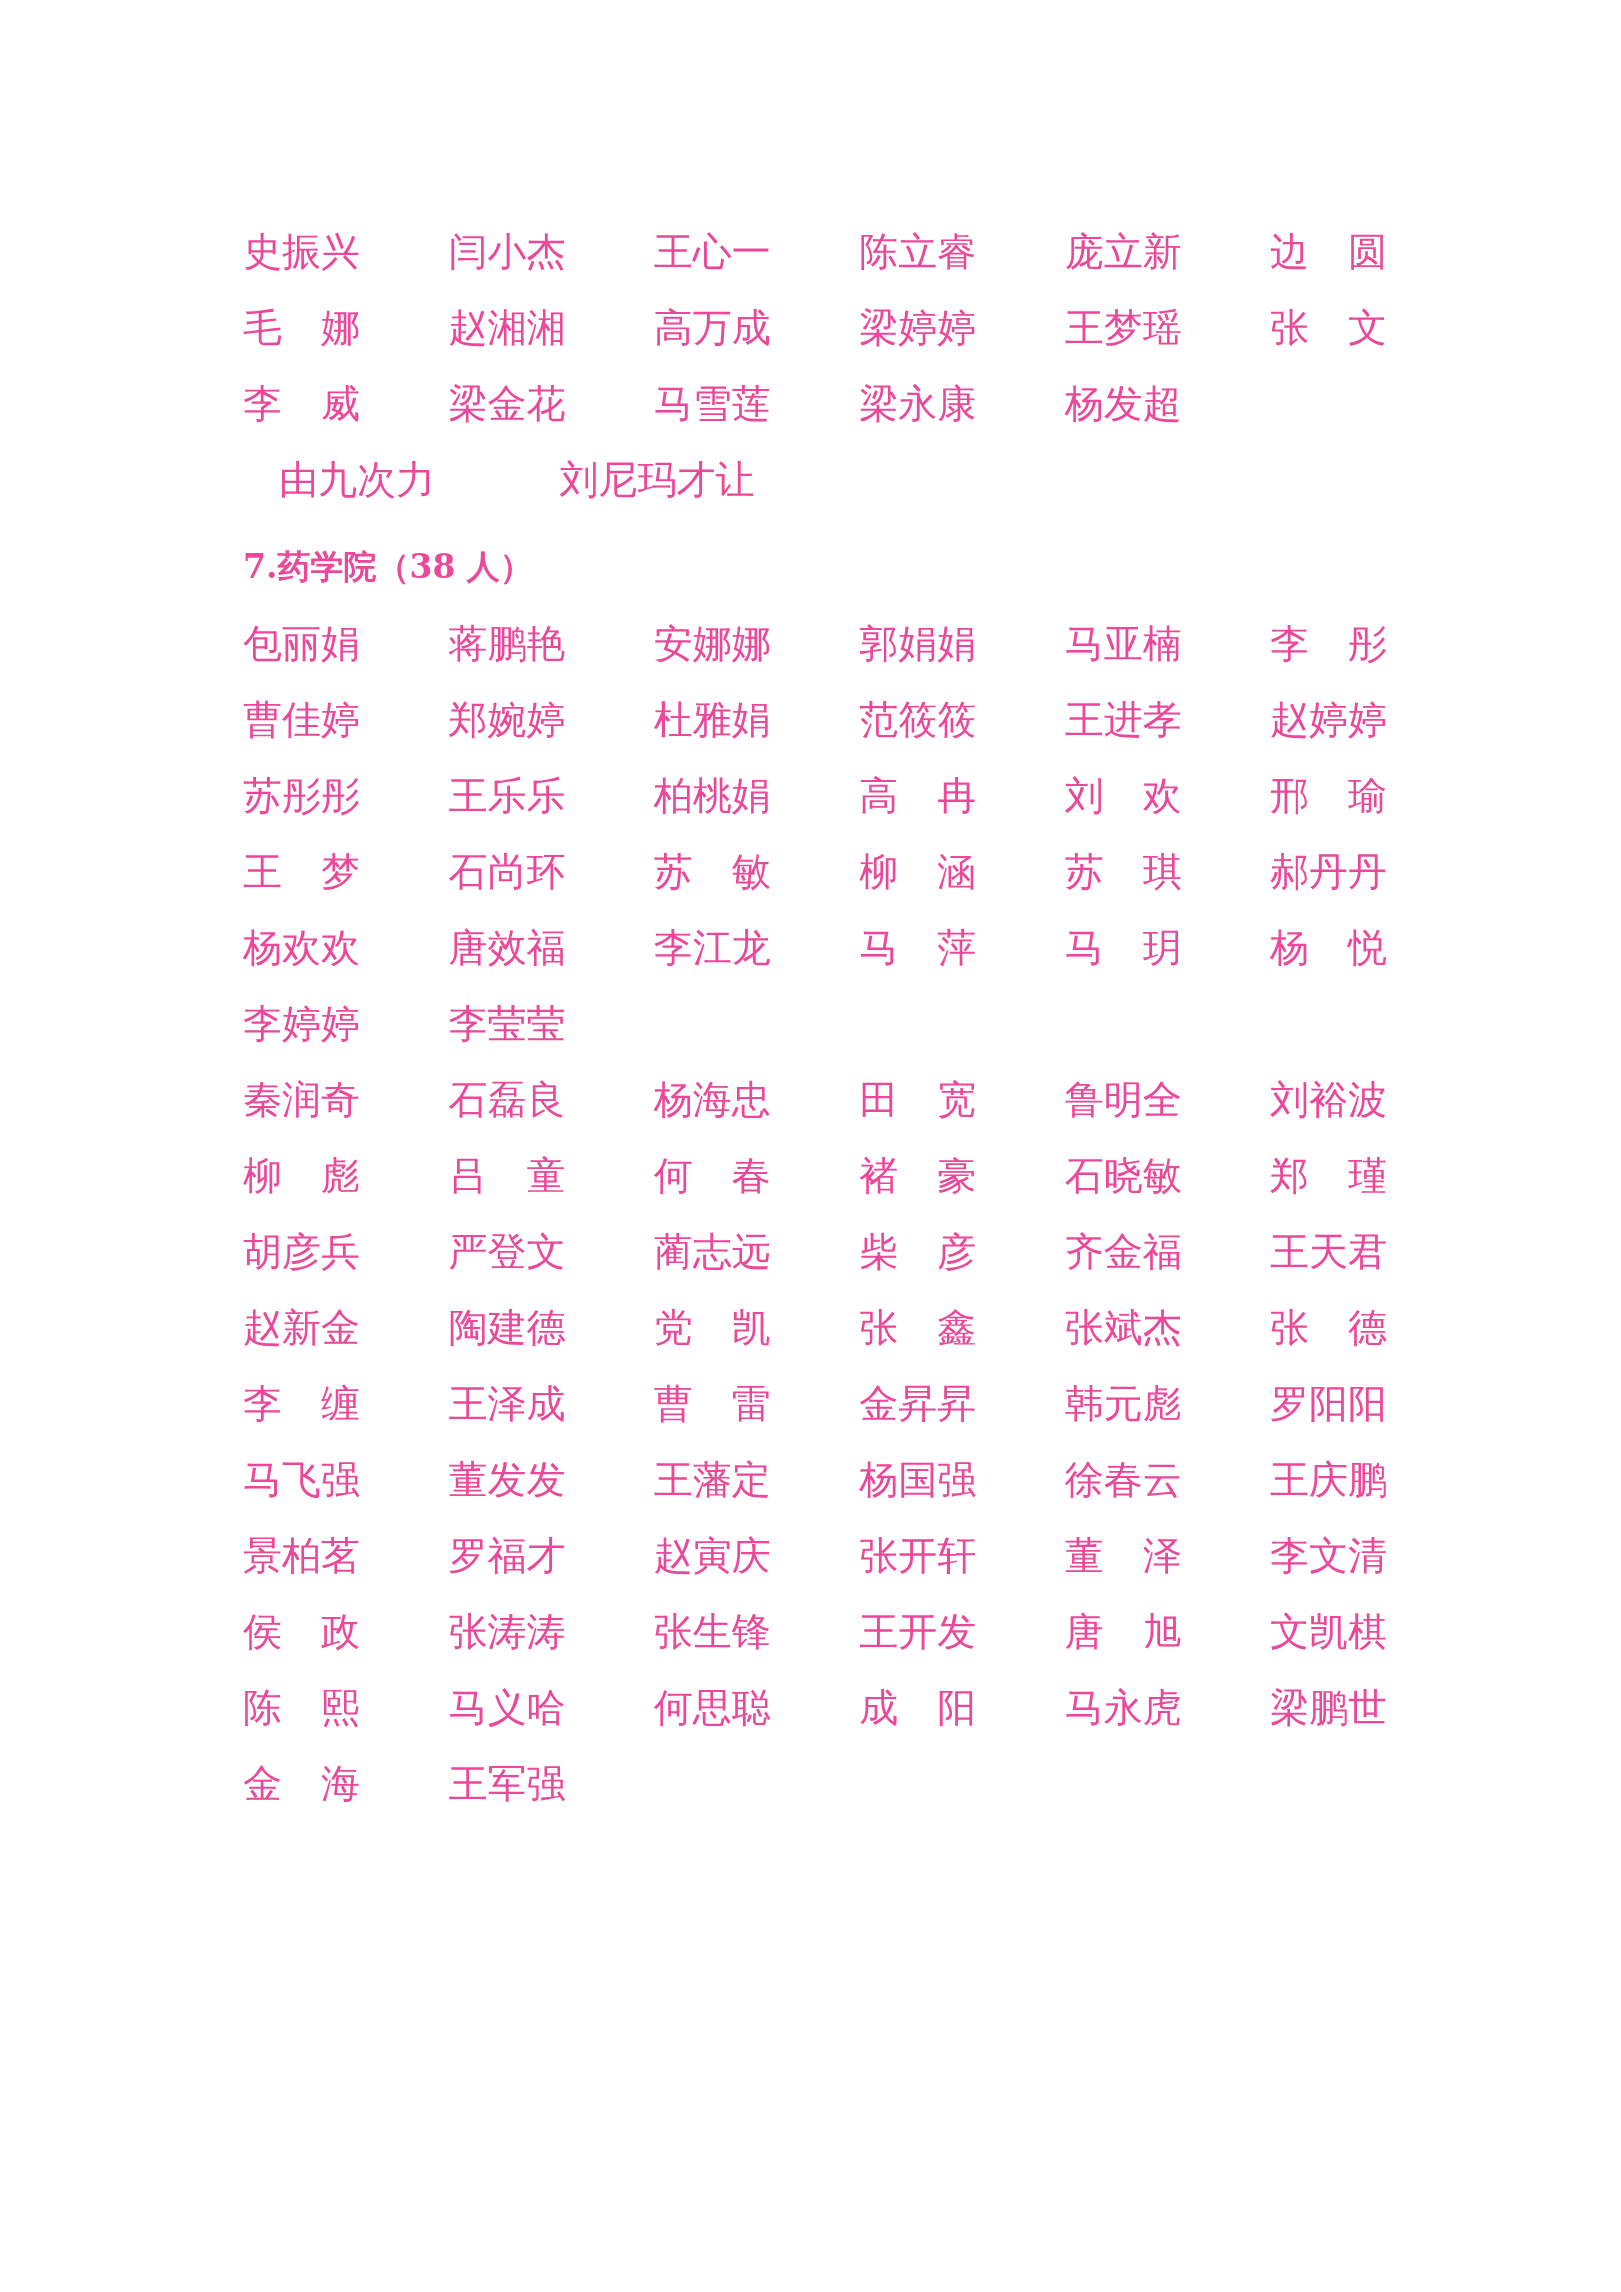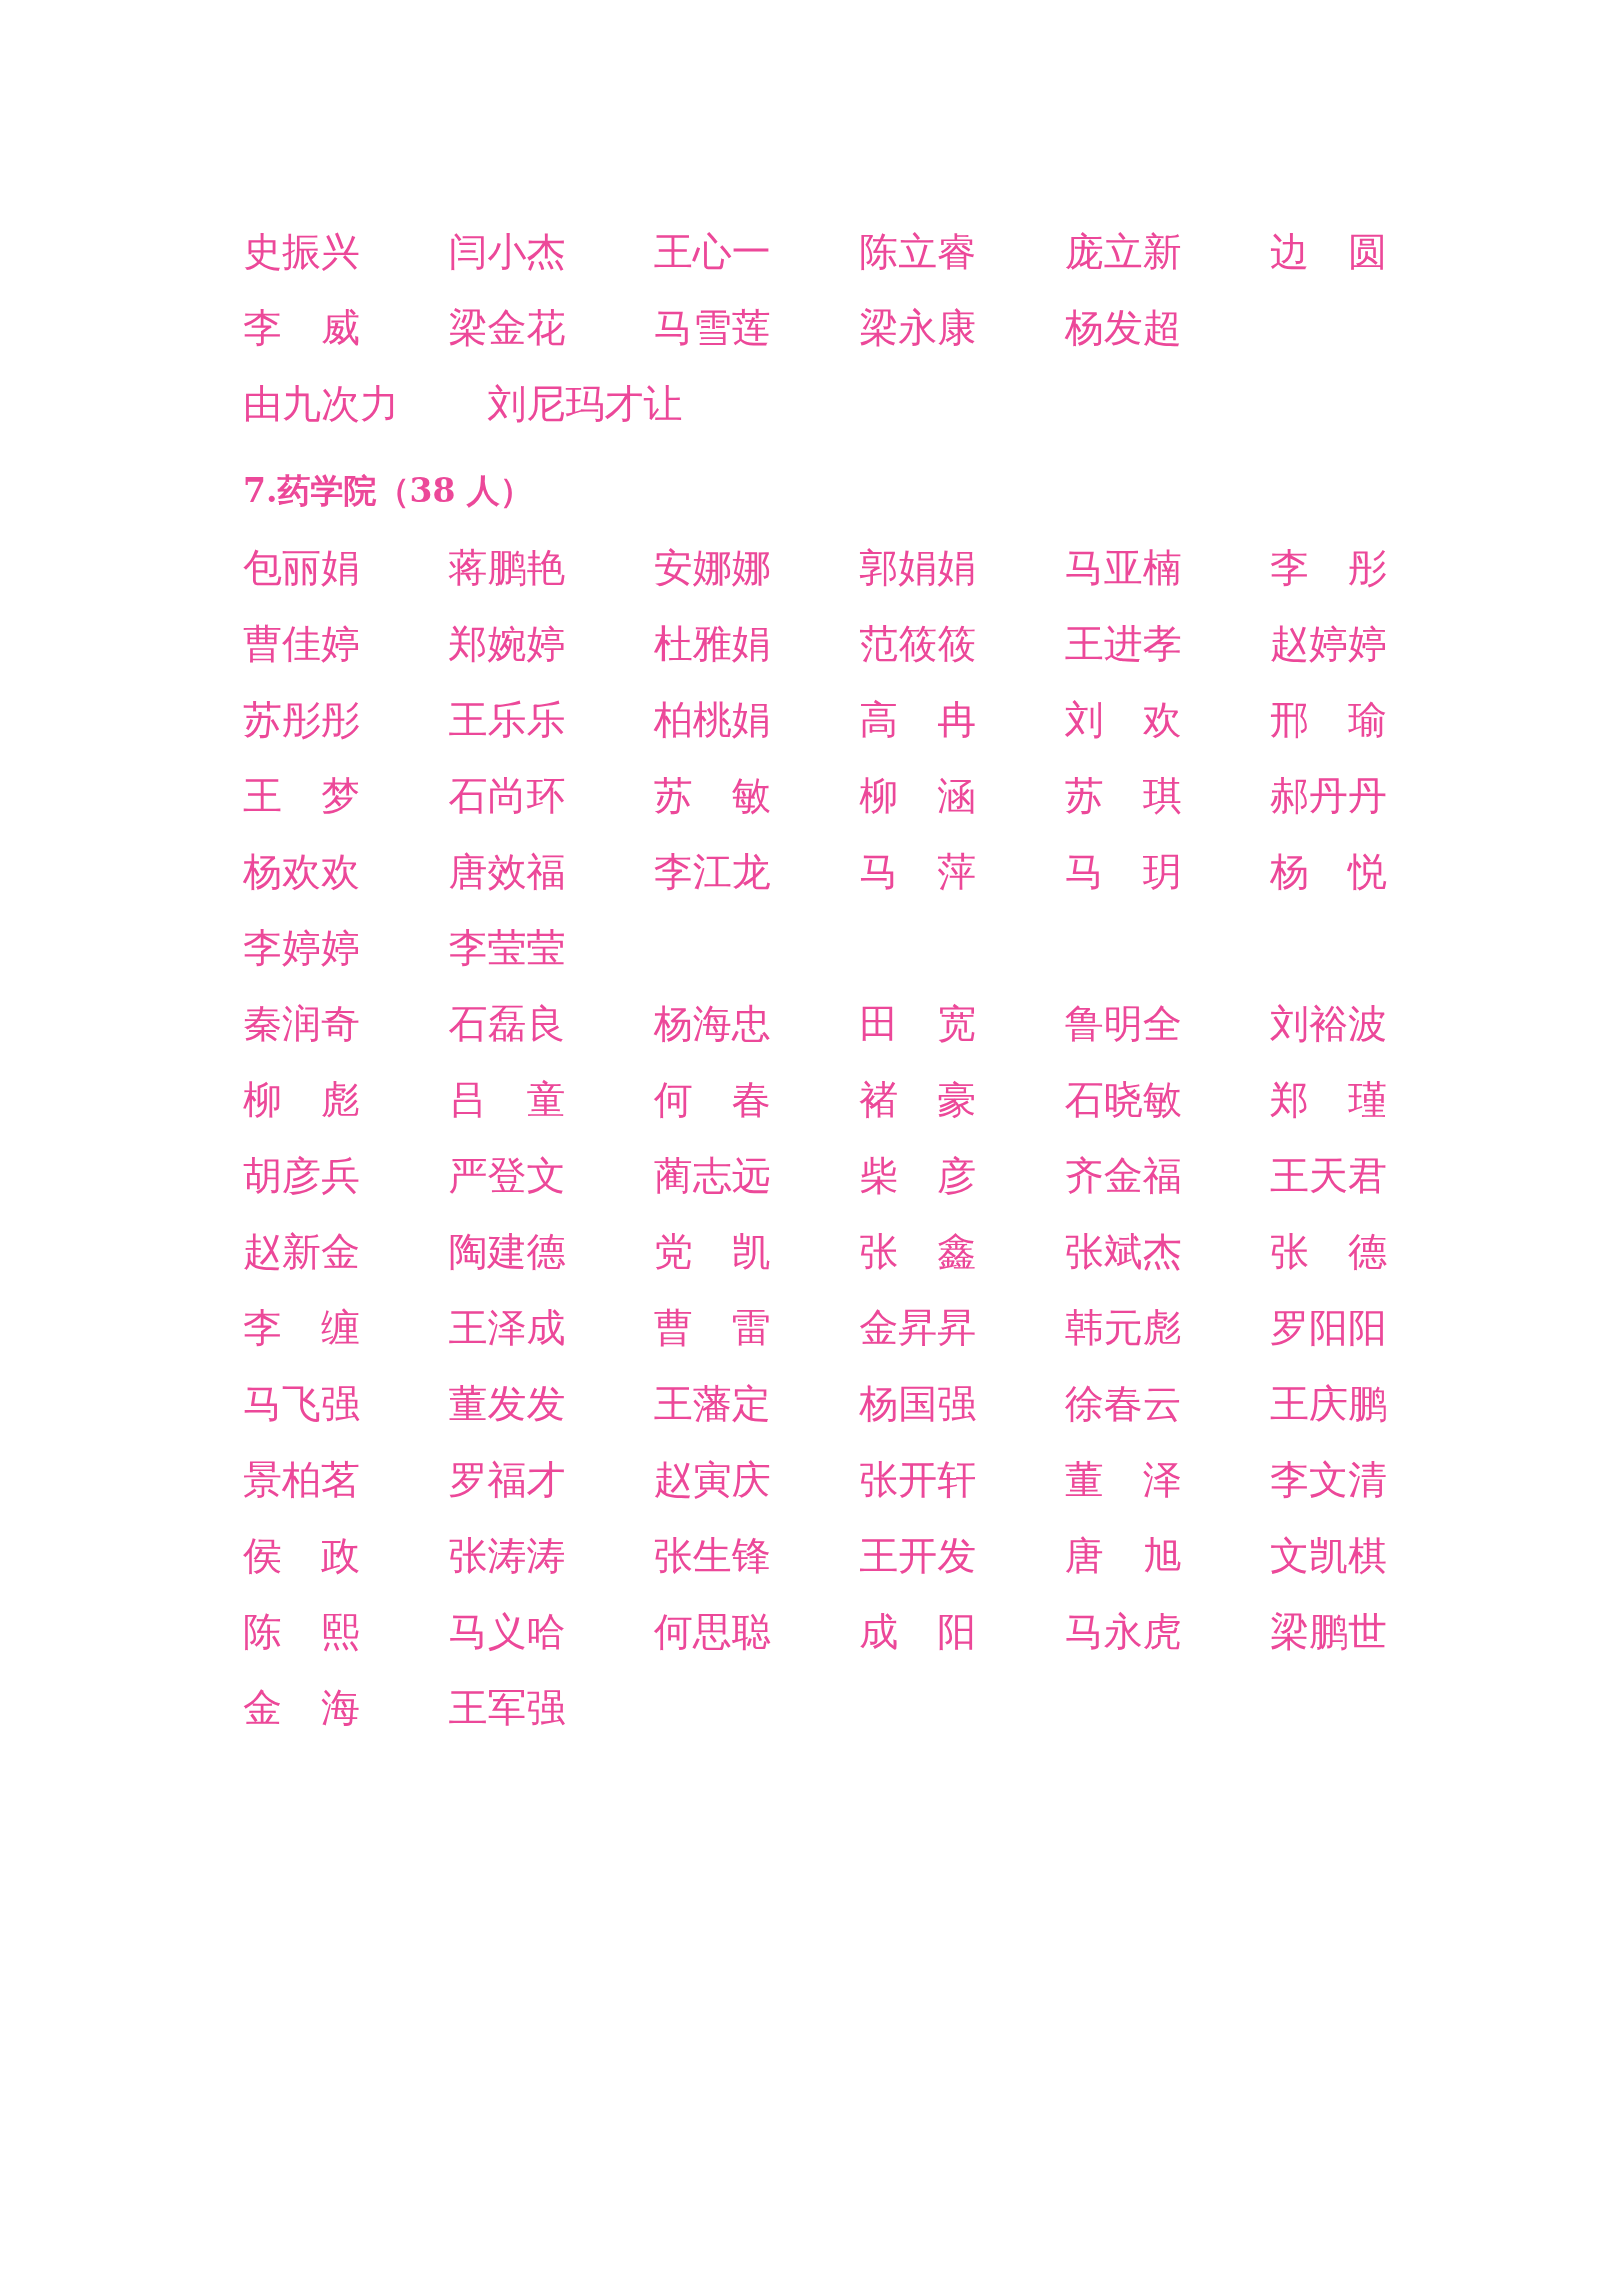--- a/index.html
+++ b/index.html
@@ -24,21 +24,21 @@
     height: 76px;
     line-height: 76px;
     white-space: nowrap;
   }
   .cell {
     display: inline-block;
     width: 193px;
     white-space: nowrap;
     vertical-align: top;
   }
-  .cell.wide { width: auto; min-width: 193px; padding-right: 39px; }
+  .cell.wide { width: auto; min-width: 193px; padding-right: 39px; margin-left: 36px; }
   .heading {
     font-size: 33px;
     font-weight: 700;
     height: 78px;
     line-height: 78px;
     margin: 9.8px 0 0 0;
     white-space: nowrap;
   }
 </style>
 </head>
@@ -49,20 +49,28 @@
   <div class="group">
     <div class="row">
       <span class="cell">史振兴</span>
       <span class="cell">闫小杰</span>
       <span class="cell">王心一</span>
       <span class="cell">陈立睿</span>
       <span class="cell">庞立新</span>
       <span class="cell">边　圆</span>
     </div>
     <div class="row">
+      <span class="cell">毛　娜</span>
+      <span class="cell">赵湘湘</span>
+      <span class="cell">高万成</span>
+      <span class="cell">梁婷婷</span>
+      <span class="cell">王梦瑶</span>
+      <span class="cell">张　文</span>
+    </div>
+    <div class="row">
       <span class="cell">李　威</span>
       <span class="cell">梁金花</span>
       <span class="cell">马雪莲</span>
       <span class="cell">梁永康</span>
       <span class="cell">杨发超</span>
     </div>
     <div class="row">
       <span class="cell wide">由九次力</span>
       <span class="cell wide">刘尼玛才让</span>
     </div>

